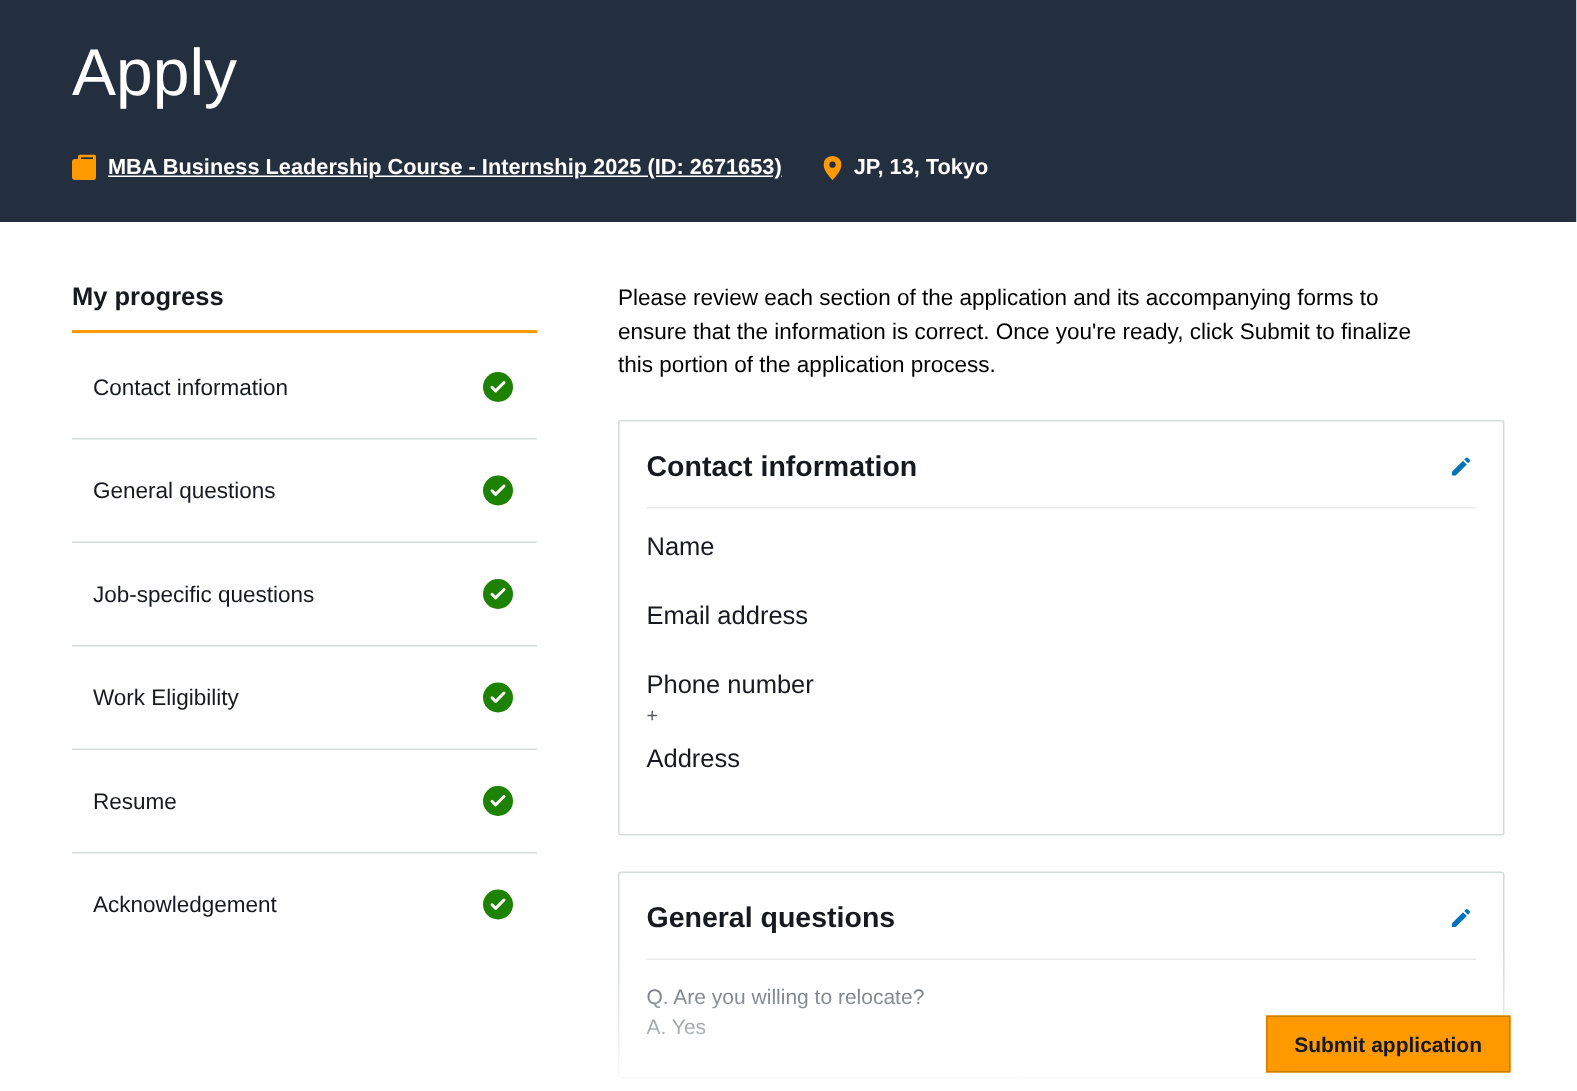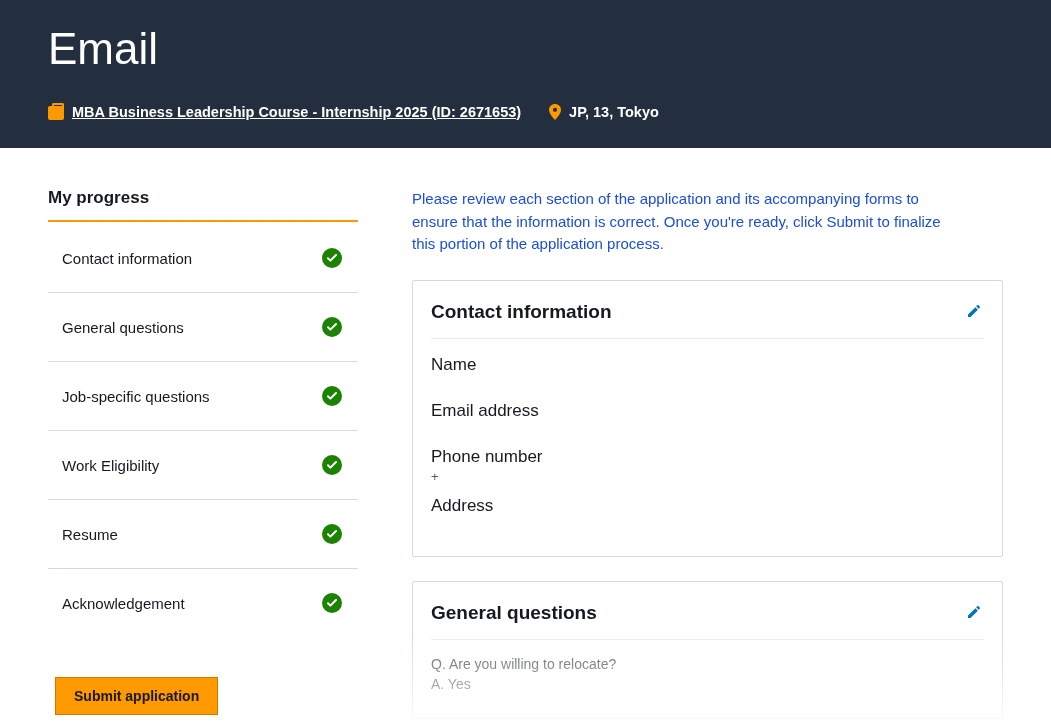--- a/index.html
+++ b/index.html
@@ -82,21 +82,21 @@
       background: #1d8102;
       display: inline-flex; align-items: center; justify-content: center;
     }
     .check-badge svg { display: block; }
 
     
     .main-title {
       font-size: 24px; font-weight: 700; margin-bottom: 14px;
     }
     .main-description {
-      font-size: 15px; line-height: 1.5; color: #1d4ed8;
+      font-size: 15px; line-height: 1.5; color: #000000;
       max-width: 530px; margin-bottom: 24px;
     }
     .card {
       border: 1px solid #d5dbdb;
       border-radius: 2px;
       margin-bottom: 24px;
       padding: 20px 18px 26px;
     }
     .card-header {
       display: flex; align-items: center; justify-content: space-between;
@@ -115,21 +115,21 @@
     }
     .field-label:first-of-type { margin-top: 6px; }
     .field-value { font-size: 13px; color: #545b64; margin-top: 2px; min-height: 12px; }
     .qa-line { font-size: 14px; color: #545b64; margin-top: 4px; }
 
     
     .footer {
       position: fixed;
       bottom: 0; left: 0; right: 0;
       padding: 12px 44px;
-      display: flex; 
+      display: flex; justify-content: flex-end;
       pointer-events: none;
       margin-left: 11px;
     }
     .submit-btn {
       pointer-events: auto;
       background: #ff9900;
       border: 1px solid #cc7a00;
       color: #16191f;
       font-size: 14px;
       font-weight: 600;
@@ -143,21 +143,21 @@
       bottom: 0; left: 0; right: 0;
       height: 90px;
       background: linear-gradient(to bottom, rgba(255,255,255,0), rgba(255,255,255,0.92));
       pointer-events: none;
     }
   </style>
 </head>
 <body>
 
 <header class="header">
-  <h1 class="header-title">Email</h1>
+  <h1 class="header-title">Apply</h1>
 
   <div class="header-meta">
     <span class="header-meta-item">
       <span class="icon-suitcase"></span>
       <a href="#" class="header-job-link">MBA Business Leadership Course - Internship 2025 (ID: 2671653)</a>
     </span>
     <span class="header-meta-item">
       <span class="icon-pin">
         <svg width="12" height="16" viewBox="0 0 12 16" fill="none">
           <path d="M6 0C2.7 0 0 2.6 0 5.8 0 10.2 6 16 6 16s6-5.8 6-10.2C12 2.6 9.3 0 6 0z" fill="#ff9900"></path>

